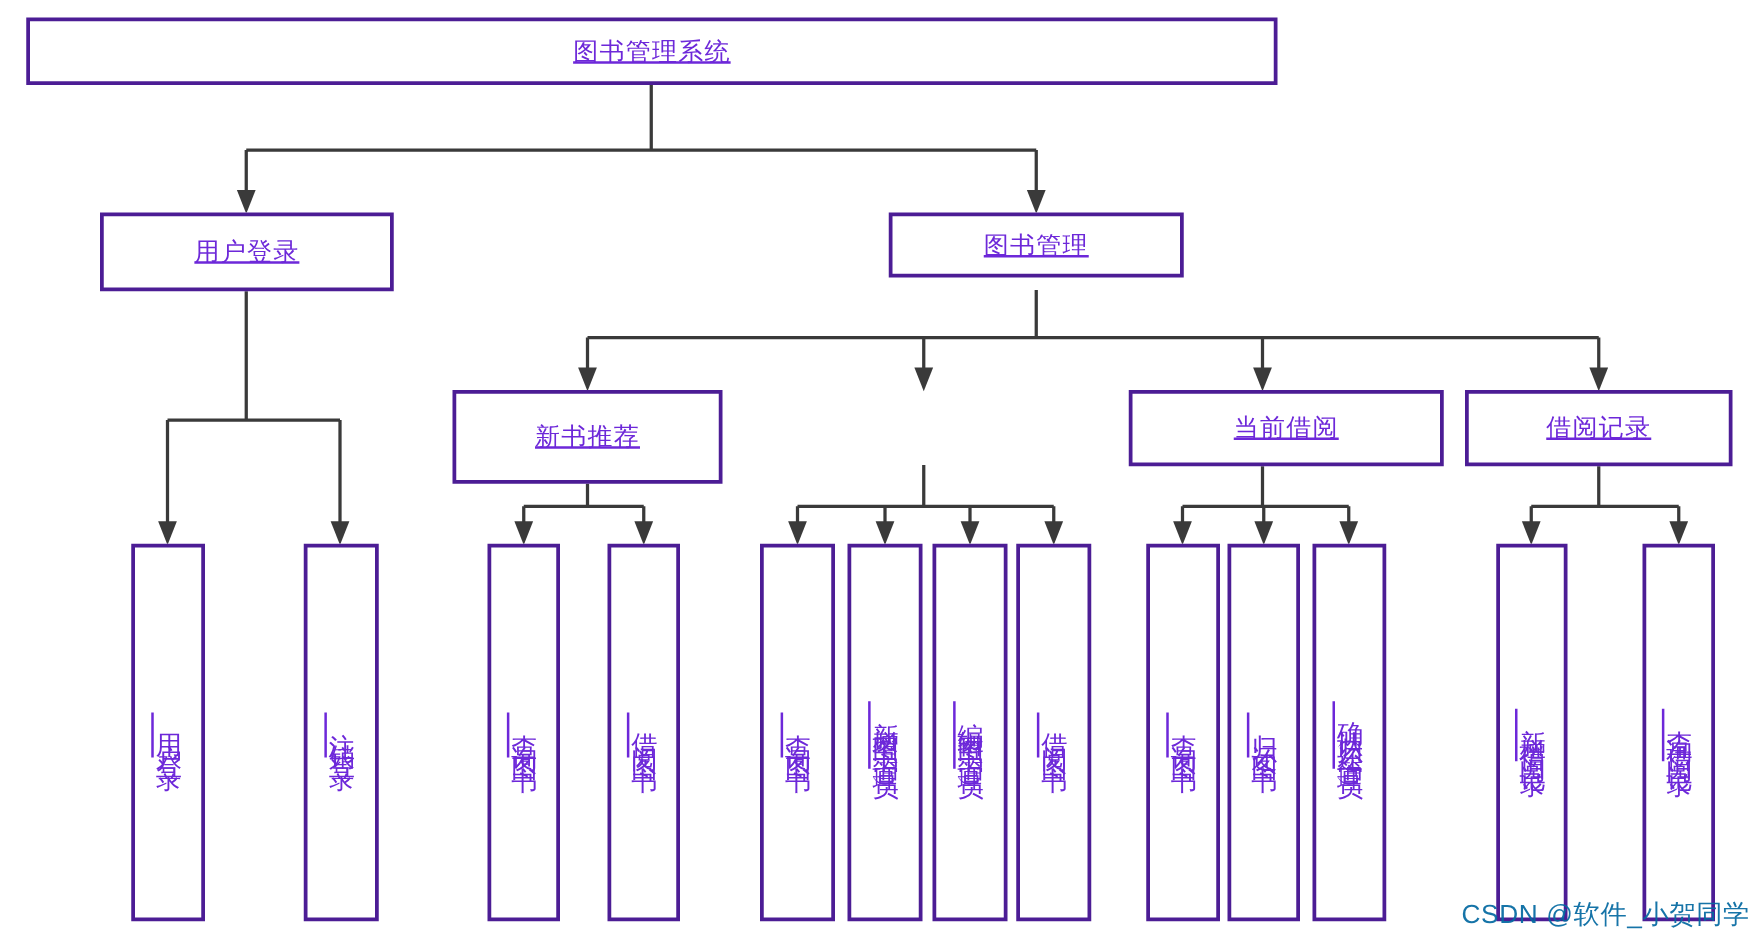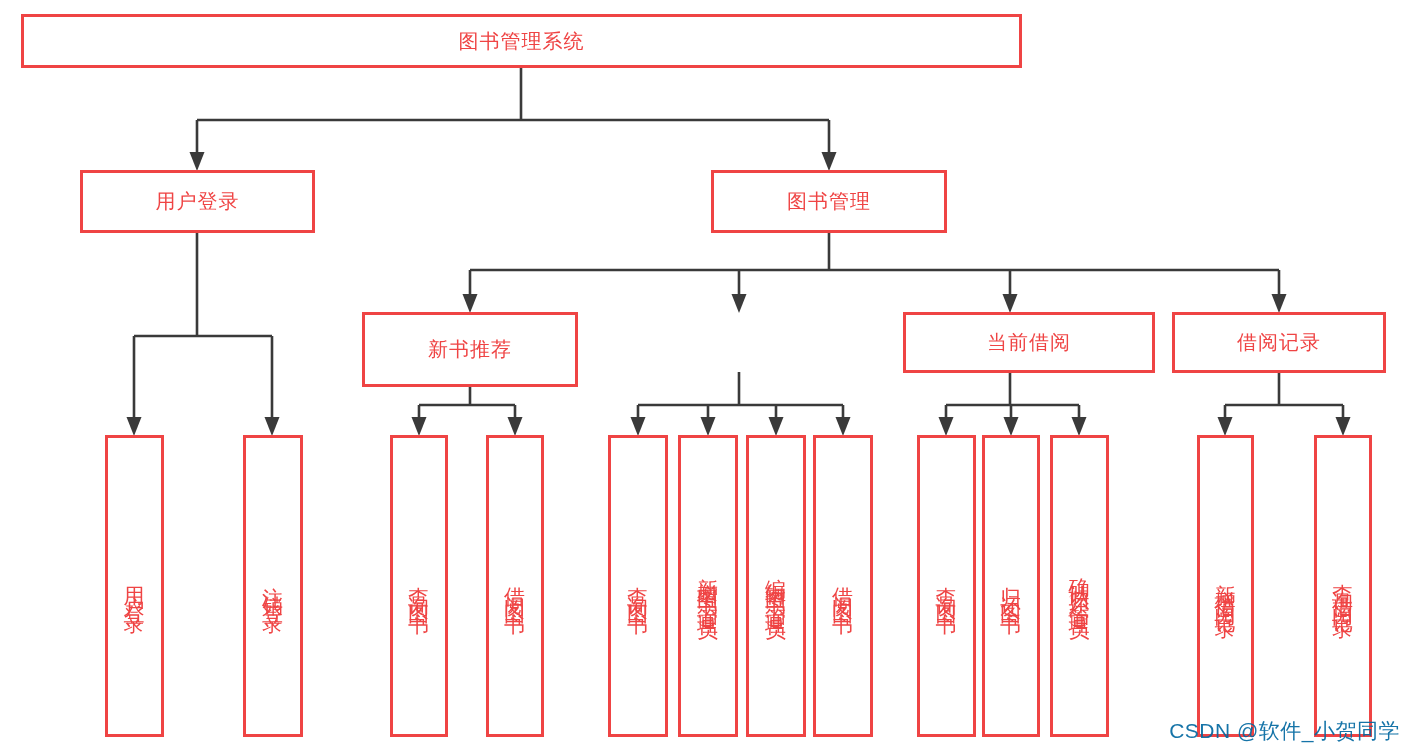--- a/index.html
+++ b/index.html
@@ -17,29 +17,30 @@
   .connectors{
     position:absolute;
     left:0;top:0;
     width:1405px;height:747px;
     z-index:1;
   }
   .node{
     position:absolute;
     box-sizing:border-box;
     background:#ffffff;
-    border:3px solid #ef4444;
-    color:#ef4444;
+    border:3px solid #4c1d95;
+    color:#6d28d9;
     display:flex;
     align-items:center;
     justify-content:center;
     z-index:2;
     font-size:20px;
     letter-spacing:1px;
     white-space:nowrap;
+    text-decoration:underline;
   }
   .hnode{
     font-size:20px;
   }
   .vnode{
     writing-mode:vertical-rl;
     text-orientation:mixed;
     font-size:21px;
     letter-spacing:9px;
     line-height:1;
@@ -102,21 +103,21 @@
       <polygon points="1003.5,417 1018.5,417 1011,436"></polygon>
       <polygon points="1071.5,417 1086.5,417 1079,436"></polygon>
       <polygon points="1217.5,417 1232.5,417 1225,436"></polygon>
       <polygon points="1335.5,417 1350.5,417 1343,436"></polygon>
     </g>
   </svg>
 
   <div class="node hnode" style="left:21px;top:14px;width:1001px;height:54px;">图书管理系统</div>
 
   <div class="node hnode" style="left:80px;top:170px;width:235px;height:63px;">用户登录</div>
-  <div class="node hnode" style="left:711px;top:170px;width:236px;height:63px;">图书管理</div>
+  <div class="node hnode" style="left:711px;top:170px;width:236px;height:52px;">图书管理</div>
 
   <div class="node hnode" style="left:362px;top:312px;width:216px;height:75px;">新书推荐</div>
   <div class="node hnode" style="left:903px;top:312px;width:252px;height:61px;">当前借阅</div>
   <div class="node hnode" style="left:1172px;top:312px;width:214px;height:61px;">借阅记录</div>
 
   <div class="node vnode" style="left:105px;top:435px;width:59px;height:302px;">用户登录</div>
   <div class="node vnode" style="left:243px;top:435px;width:60px;height:302px;">注销登录</div>
 
   <div class="node vnode" style="left:390px;top:435px;width:58px;height:302px;">查询图书</div>
   <div class="node vnode" style="left:486px;top:435px;width:58px;height:302px;">借阅图书</div>

